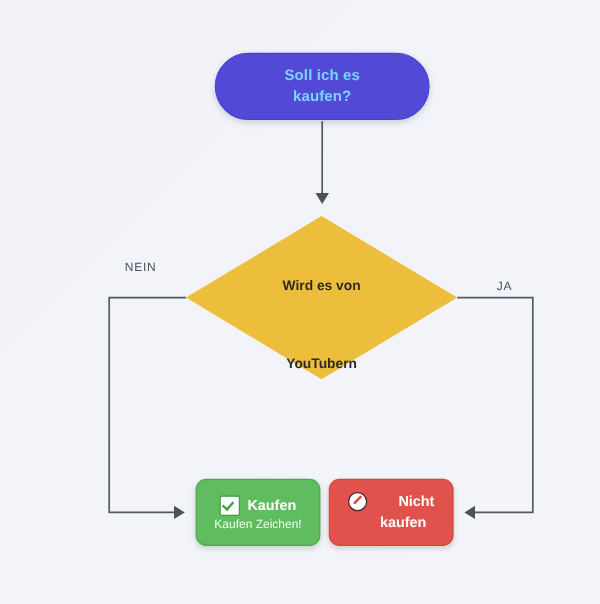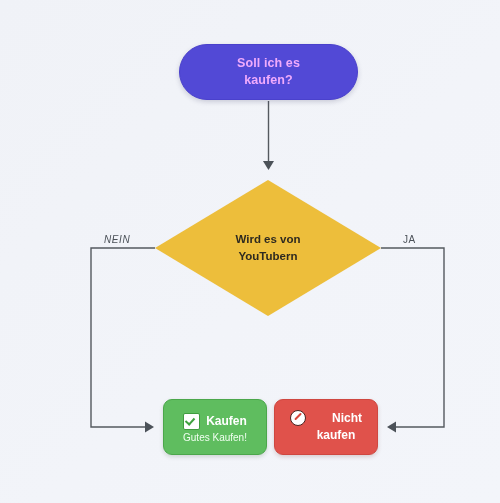--- a/index.html
+++ b/index.html
@@ -42,21 +42,21 @@
     left: 179px;
     top: 44px;
     width: 179px;
     height: 56px;
     background: #5249d6;
     border: 1px solid #4a41cc;
     border-radius: 28px;
     box-shadow: 0 2px 5px rgba(60,60,100,0.22);
   }
   #start-node .node-title {
-    color: #f0abfc;
+    color: #7dd3fc;
     font-size: 12.5px;
     font-weight: bold;
     line-height: 17px;
     letter-spacing: 0.1px;
   }
 
   
   #decision-node {
     left: 155px;
     top: 180px;
@@ -73,20 +73,21 @@
     clip-path: polygon(50% 0%, 100% 50%, 50% 100%, 0% 50%);
     filter: drop-shadow(0 2px 3px rgba(90,80,40,0.18));
   }
   #decision-node .node-title {
     position: relative;
     color: #2e2a20;
     font-size: 11.5px;
     font-weight: bold;
     line-height: 17px;
     z-index: 2;
+    margin-top: 48px;
   }
 
   
   #buy-node {
     left: 163px;
     top: 399px;
     width: 104px;
     height: 56px;
     background: #5fbd5f;
     border: 1px solid #4ba74b;
@@ -181,22 +182,22 @@
   }
 
   
   .edge-label {
     position: absolute;
     color: #4b5158;
     font-size: 10px;
     letter-spacing: 0.6px;
     white-space: nowrap;
   }
-  #label-no  { left: 104px; top: 234px; font-style: italic; }
-  #label-yes { left: 403px; top: 234px; }
+  #label-no  { left: 104px; top: 218px; }
+  #label-yes { left: 414px; top: 234px; }
 </style>
 </head>
 <body>
 
 <div id="canvas">
 
   <svg id="edges" viewBox="0 0 500 503" xmlns="http://www.w3.org/2000/svg">
     <defs>
       <marker id="arrow-down" markerWidth="10" markerHeight="10" refX="2.2" refY="4" orient="auto" markerUnits="strokeWidth">
         <path d="M0,0 L0,8 L6.5,4 z" fill="#4c5259"></path>
@@ -228,21 +229,21 @@
     <div class="diamond-shape"></div>
     <div class="node-title">Wird es von</div>
     <div class="node-title">YouTubern</div>
   </div>
 
   <div class="node" id="buy-node">
     <div class="outcome-head">
       <span class="icon-check"></span>
       <span class="outcome-label">Kaufen</span>
     </div>
-    <div class="outcome-sub">Gutes Kaufen!</div>
+    <div class="outcome-sub">Kaufen Zeichen!</div>
   </div>
 
   <div class="node" id="dontbuy-node">
     <div class="outcome-head">
       <span class="icon-ban"></span>
       <span class="outcome-label">Nicht</span>
     </div>
     <div class="outcome-label">kaufen</div>
   </div>
 

